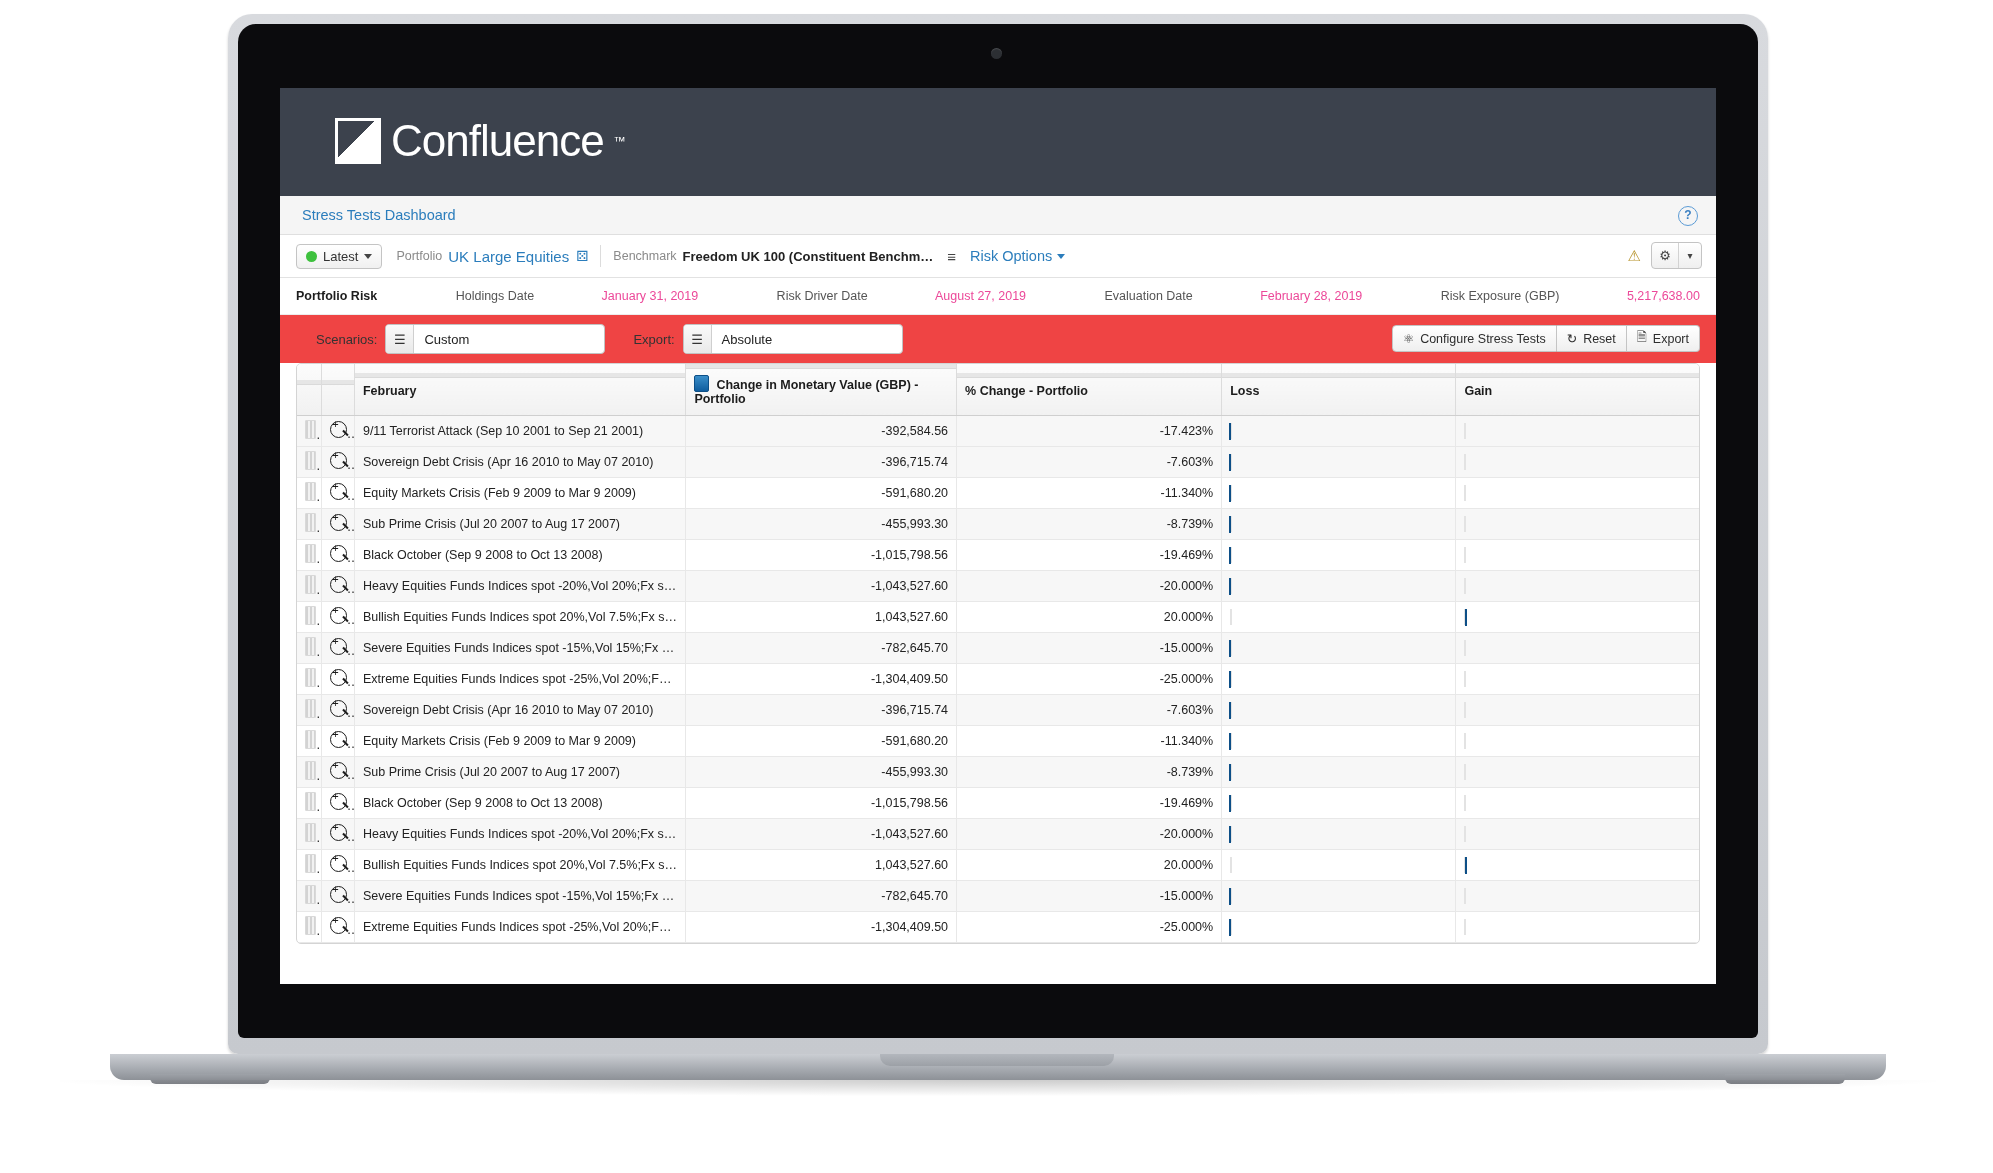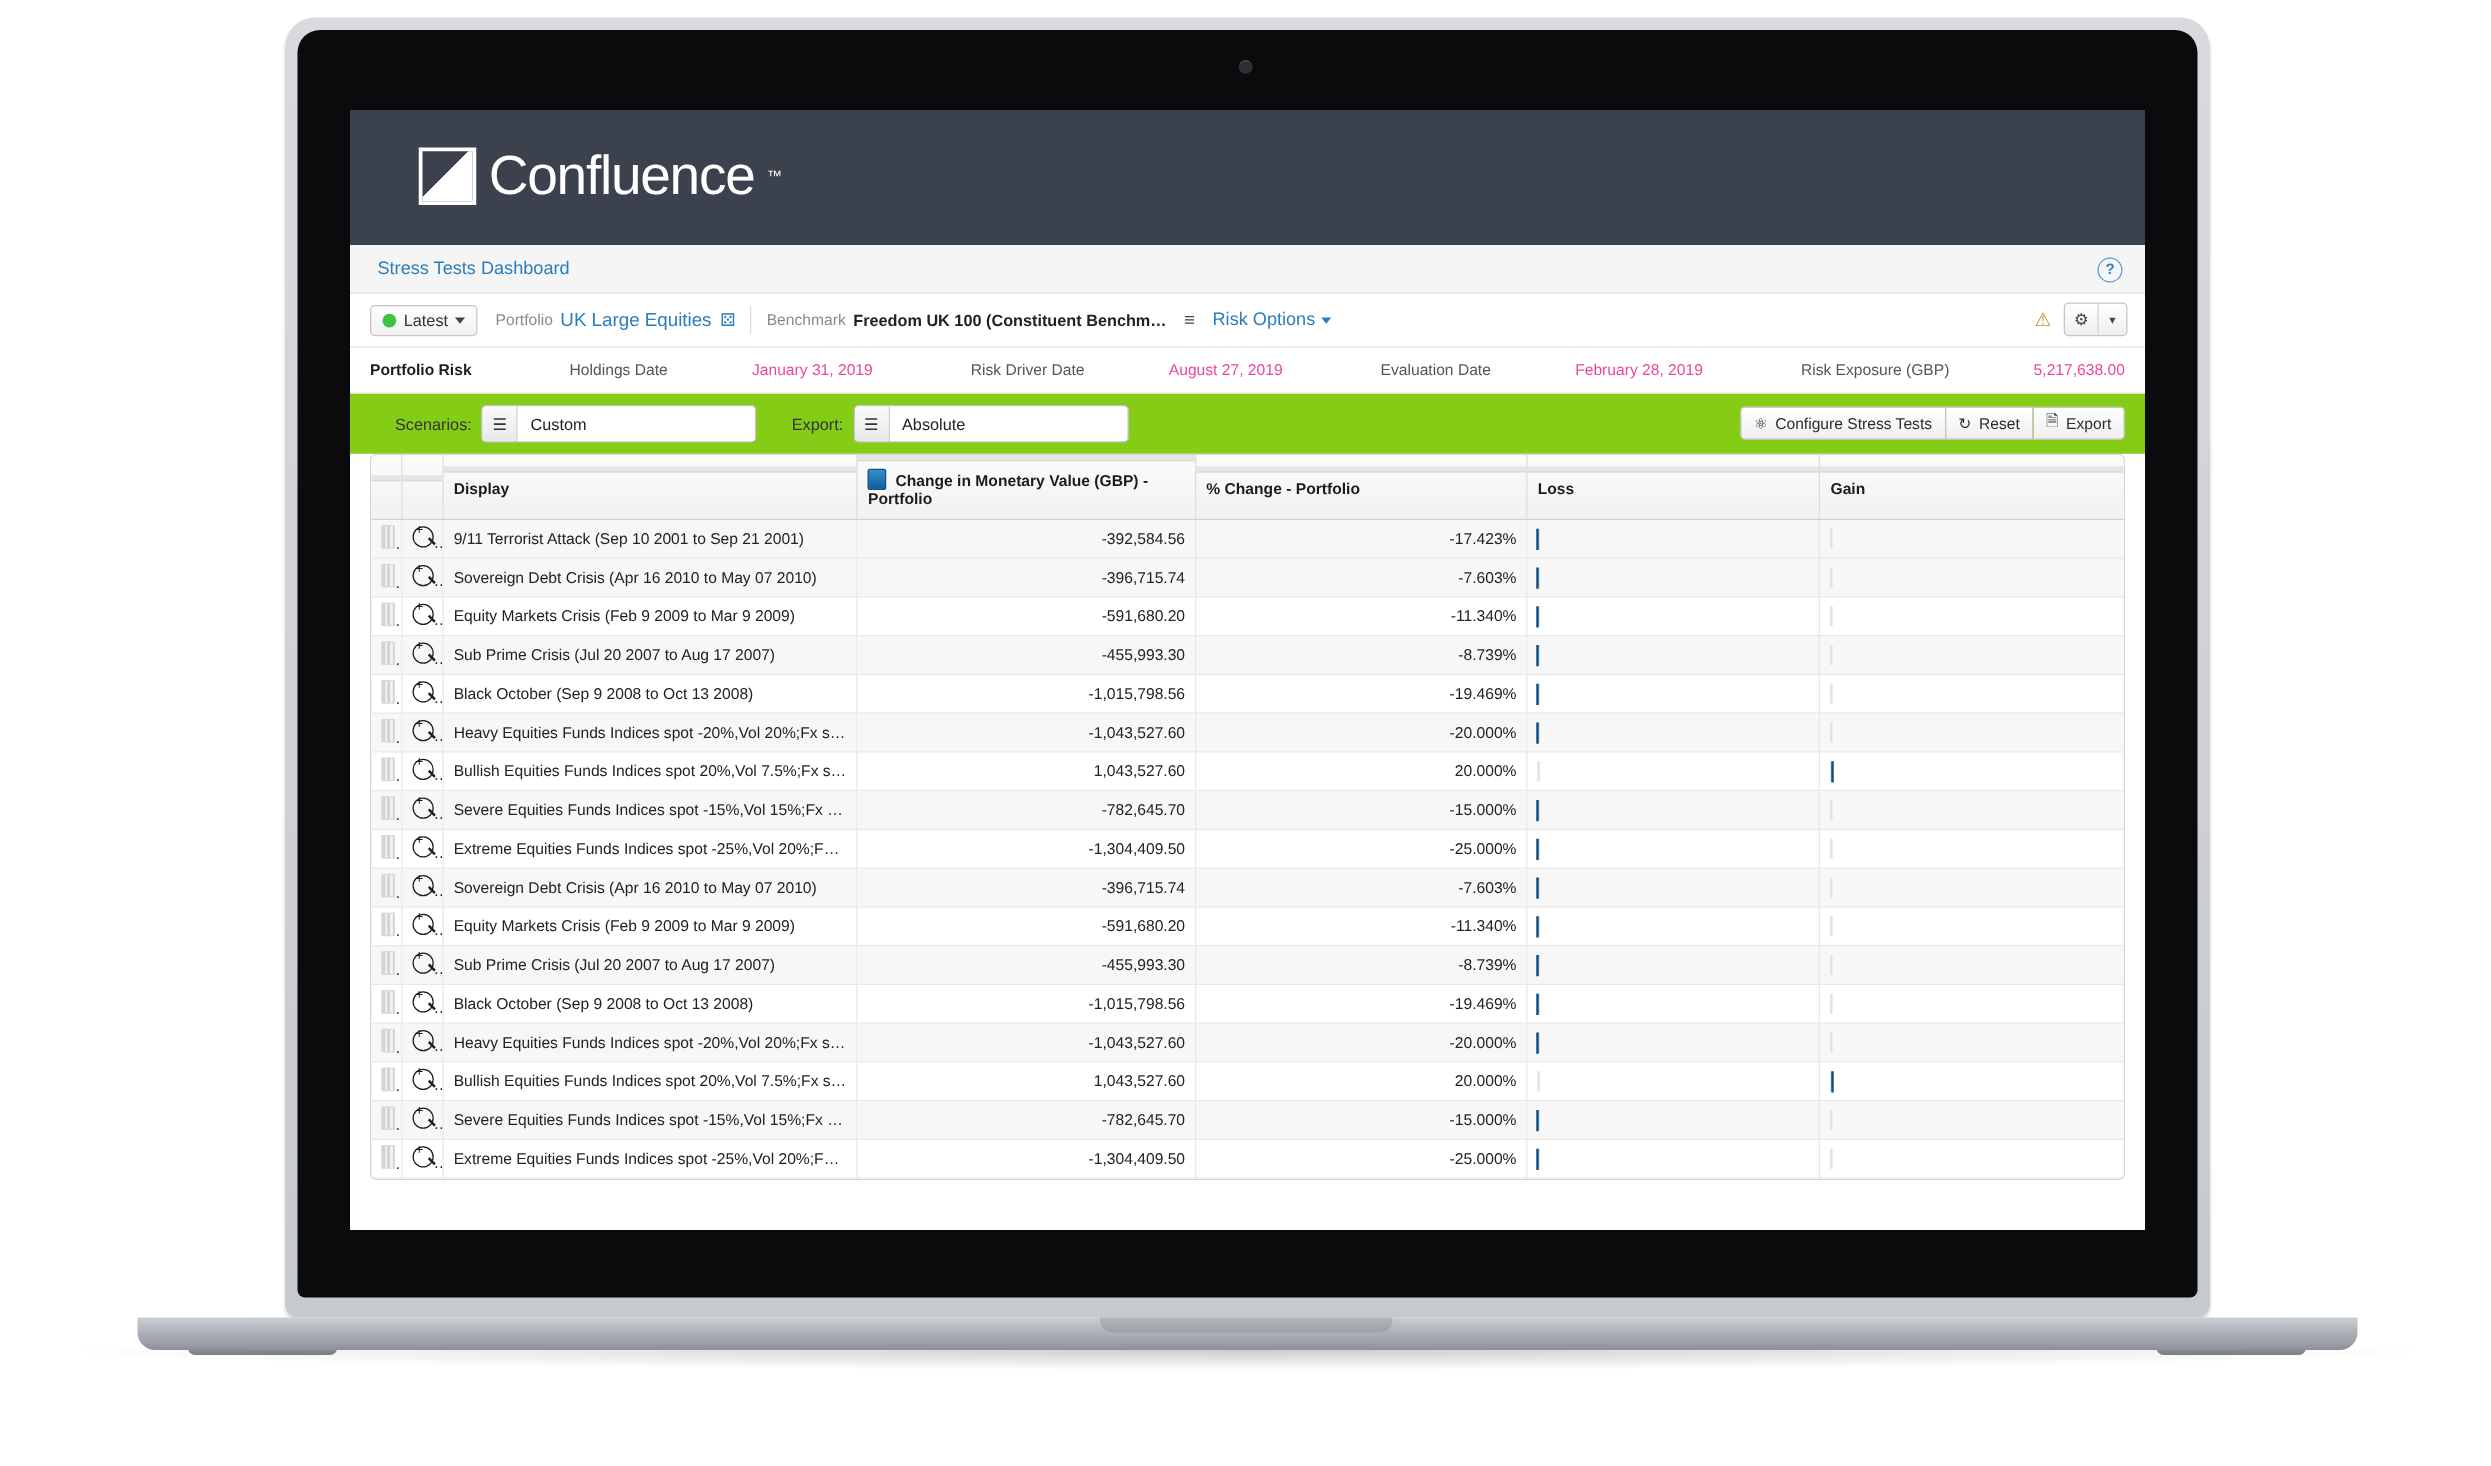--- a/index.html
+++ b/index.html
@@ -109,21 +109,21 @@
   
   .riskline{
     height:36px;display:flex;align-items:center;padding:0 16px;font-size:12.5px;color:#333;
     background:#fff;border-bottom:1px solid #ececec;justify-content:space-between;
   }
   .riskline .t{font-weight:bold;color:#1d1d1d;}
   .riskline .m{color:#555;margin-left:16px;}
   .riskline .b{font-weight:normal;color:#ec4899;margin-left:5px;}
 
   
-  .ctlrow{height:48px;display:flex;align-items:center;padding:0 16px;position:relative;background:#84cc16;}
+  .ctlrow{height:48px;display:flex;align-items:center;padding:0 16px;position:relative;background:#ef4444;}
   .ctl-label{font-size:13px;color:#333;margin-right:8px;}
   .combo{display:inline-flex;align-items:stretch;border:1px solid #c2c2c2;border-radius:4px;
     background:#fff;height:28px;overflow:hidden;}
   .combo-btn{width:27px;background:linear-gradient(180deg,#fafafa,#e9e9e9);
     border-right:1px solid #cfcfcf;display:flex;align-items:center;justify-content:center;
     font-size:13px;color:#333;}
   .combo-val{display:flex;align-items:center;padding:0 10px;font-size:13px;color:#222;}
   .actions{position:absolute;right:16px;top:10px;display:flex;}
   .abtn{display:inline-flex;align-items:center;gap:6px;height:27px;padding:0 10px;
     background:linear-gradient(180deg,#ffffff,#efefef);border:1px solid #c4c4c4;
@@ -274,21 +274,21 @@
               <col style="width:220px">
           </colgroup>
           <thead>
             <tr>
               <th>
                   <span class="hgrip"></span>
                 </th>
               <th>
                   <span class="hgrip"></span>
                 </th>
-              <th><span class="hgrip"></span><span>Display</span></th>
+              <th><span class="hgrip"></span><span>February</span></th>
               <th><span class="hgrip"></span><span class="hdr-swatch"></span><span>Change in Monetary Value (GBP) - Portfolio</span></th>
               <th><span class="hgrip"></span><span>% Change - Portfolio</span></th>
               <th><span class="hgrip"></span><span>Loss</span></th>
               <th style="border-right:none"><span class="hgrip"></span><span>Gain</span></th>
             </tr>
           </thead>
           <tbody id="tbody">
               <tr class="alt">
                 <td class="c-grip"><span class="gripmark"></span></td>
                 <td class="c-zoom"><span class="zoomic"></span></td>

